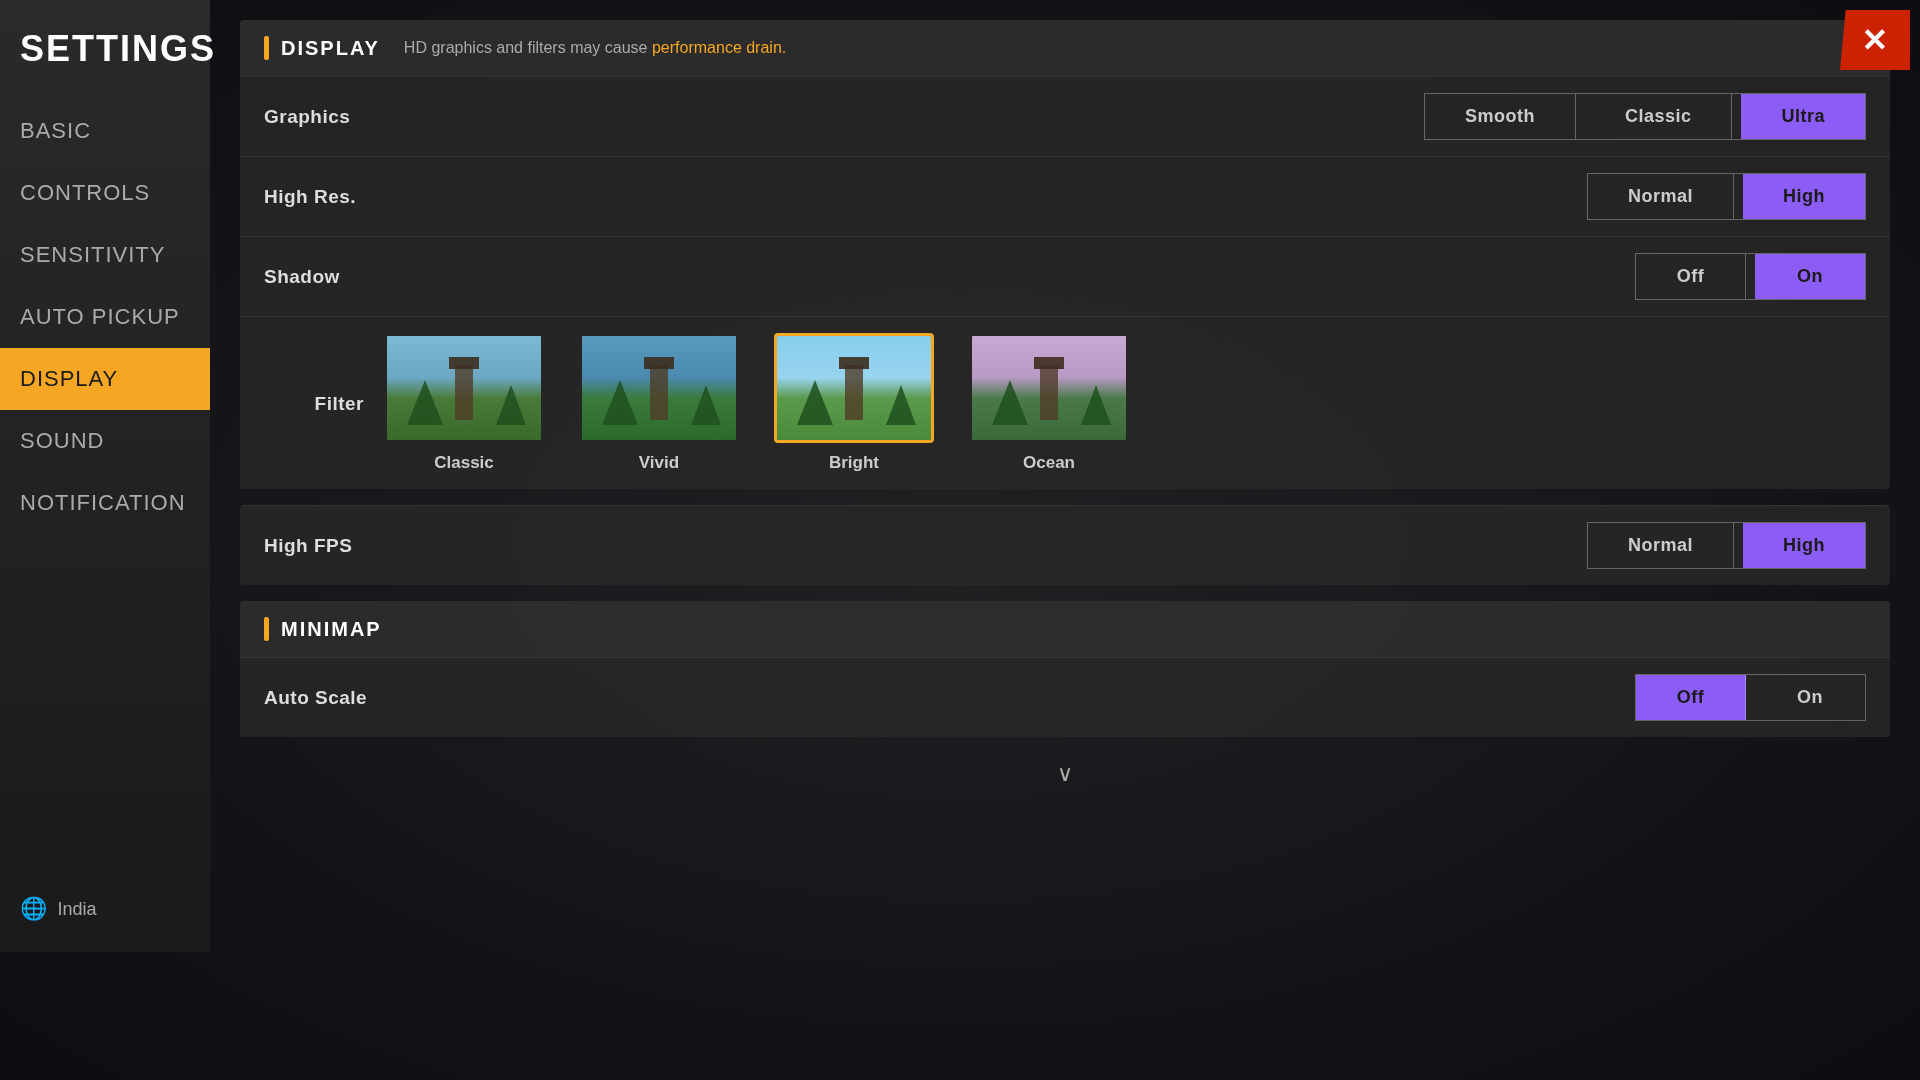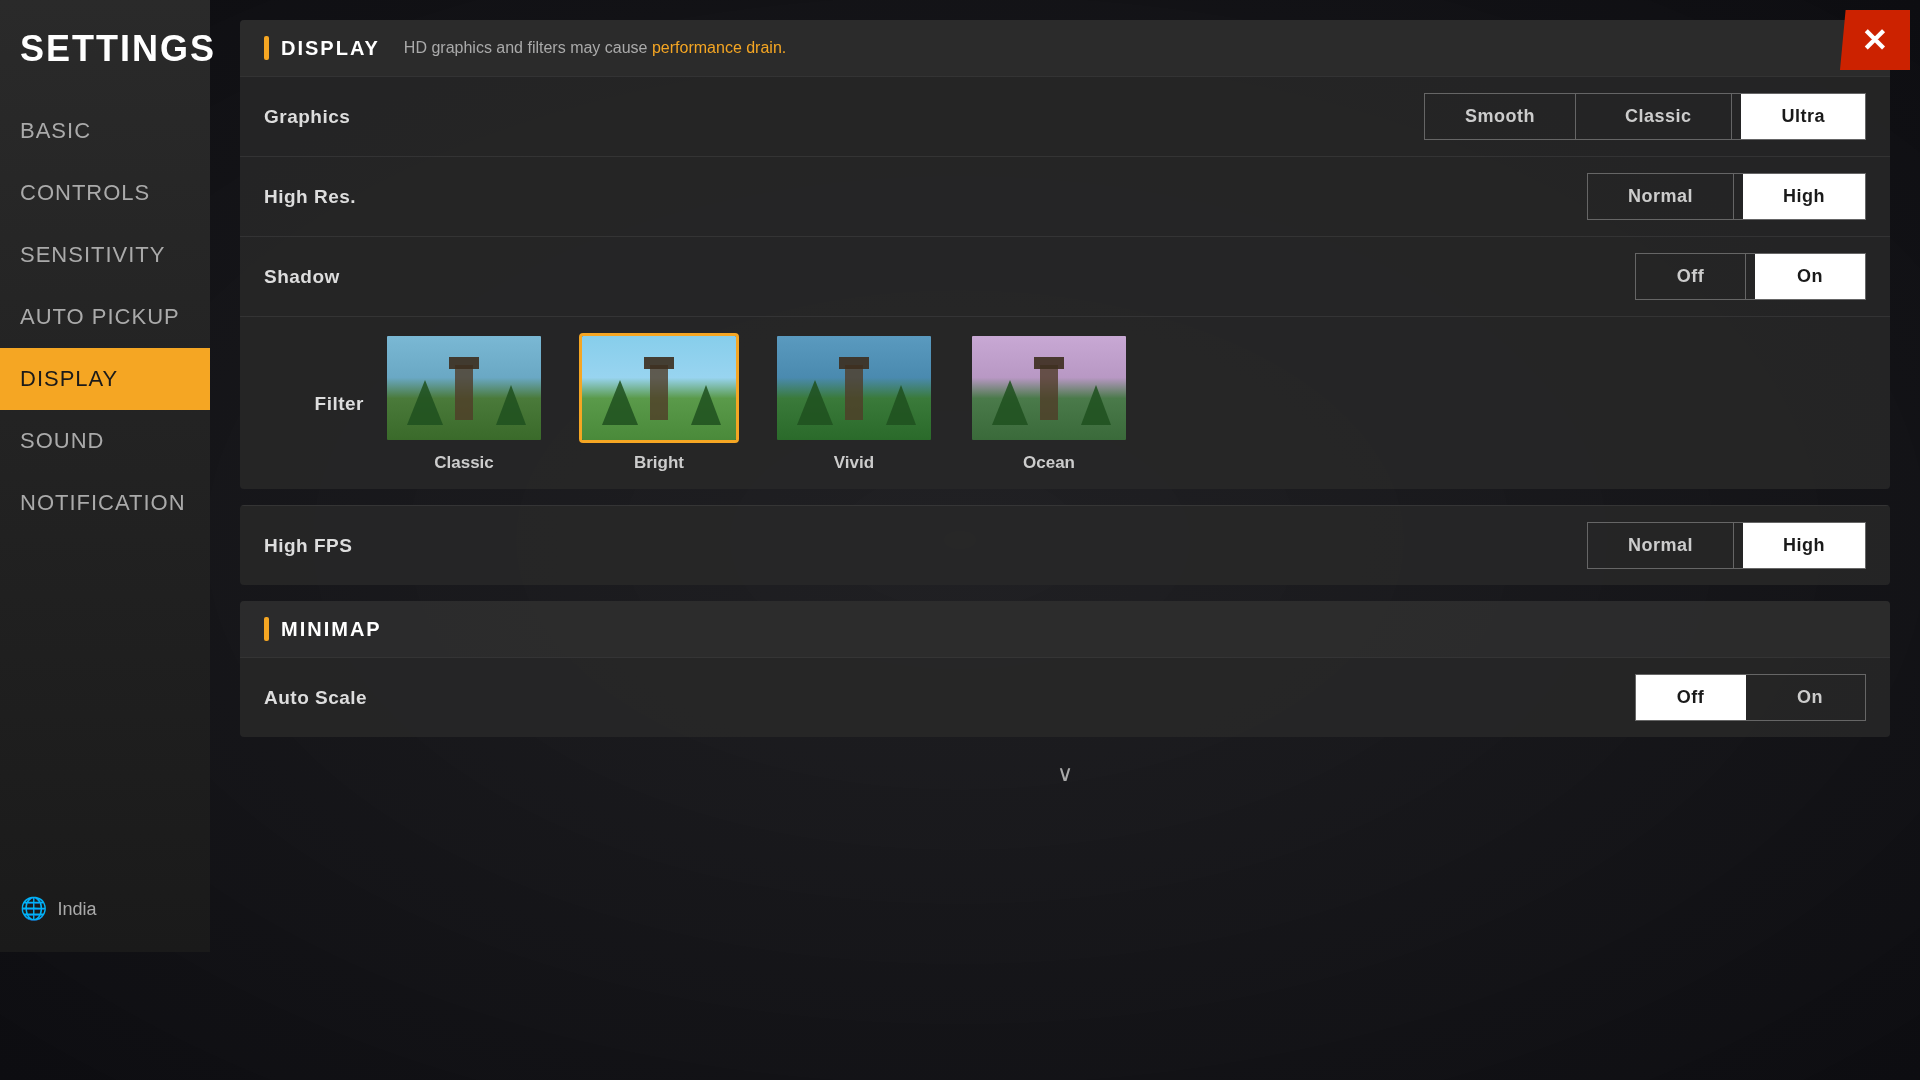--- a/index.html
+++ b/index.html
@@ -176,21 +176,21 @@
       letter-spacing: 0.5px;
       min-width: 110px;
       text-align: center;
     }
 
     .toggle-btn:last-child {
       border-right: none;
     }
 
     .toggle-btn.active {
-      background: #ffffff;
+      background: #8b5cf6;
       color: #1a1a1a;
       font-weight: 900;
     }
 
     
     .filter-row {
       display: flex;
       align-items: flex-start;
       padding: 16px 24px;
       border-top: 1px solid rgba(255,255,255,0.07);
@@ -415,39 +415,39 @@
             <div class="filter-thumb-inner thumb-classic">
               <div class="tree-left"></div>
               <div class="tower"></div>
               <div class="tree-right"></div>
             </div>
           </div>
           <span class="filter-name">Classic</span>
         </div>
 
         <div class="filter-item">
+          <div class="filter-thumb">
+            <div class="filter-thumb-inner thumb-vivid">
+              <div class="tree-left"></div>
+              <div class="tower"></div>
+              <div class="tree-right"></div>
+            </div>
+          </div>
+          <span class="filter-name">Vivid</span>
+        </div>
+
+        <div class="filter-item">
           <div class="filter-thumb selected">
             <div class="filter-thumb-inner thumb-bright">
               <div class="tree-left"></div>
               <div class="tower"></div>
               <div class="tree-right"></div>
             </div>
           </div>
           <span class="filter-name">Bright</span>
-        </div>
-
-        <div class="filter-item">
-          <div class="filter-thumb">
-            <div class="filter-thumb-inner thumb-vivid">
-              <div class="tree-left"></div>
-              <div class="tower"></div>
-              <div class="tree-right"></div>
-            </div>
-          </div>
-          <span class="filter-name">Vivid</span>
         </div>
 
         <div class="filter-item">
           <div class="filter-thumb">
             <div class="filter-thumb-inner thumb-ocean">
               <div class="tree-left"></div>
               <div class="tower"></div>
               <div class="tree-right"></div>
             </div>
           </div>

